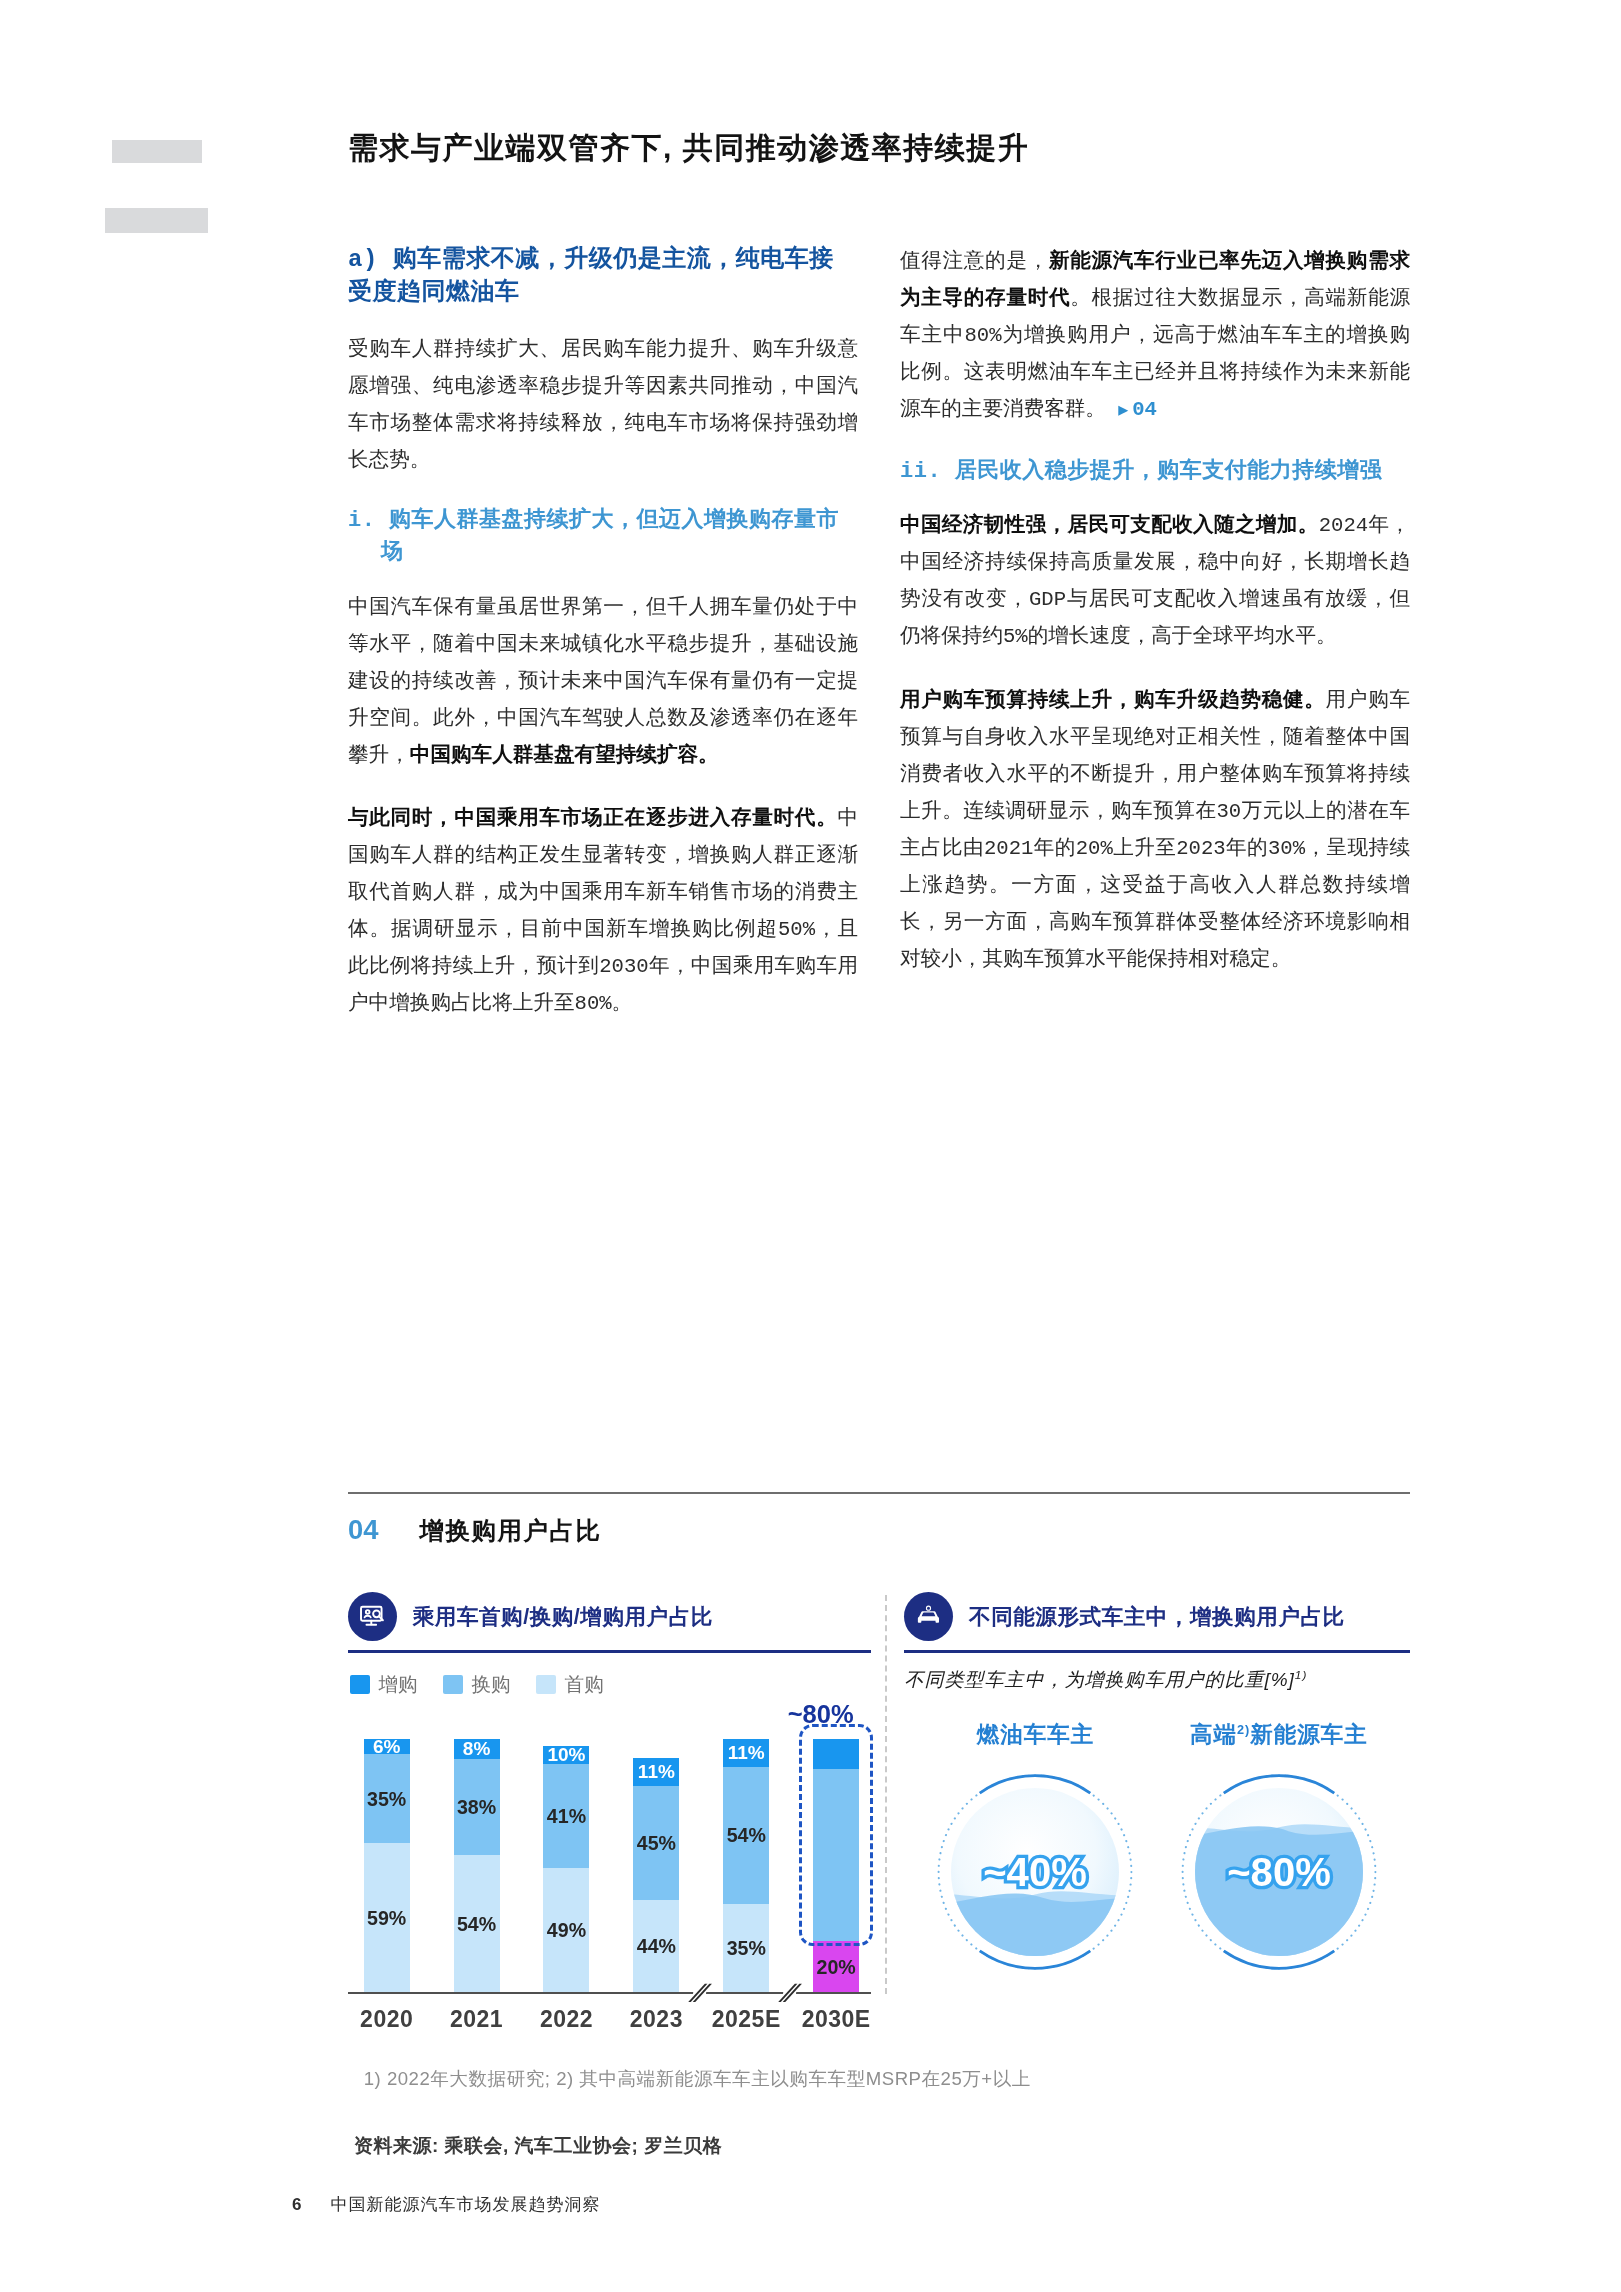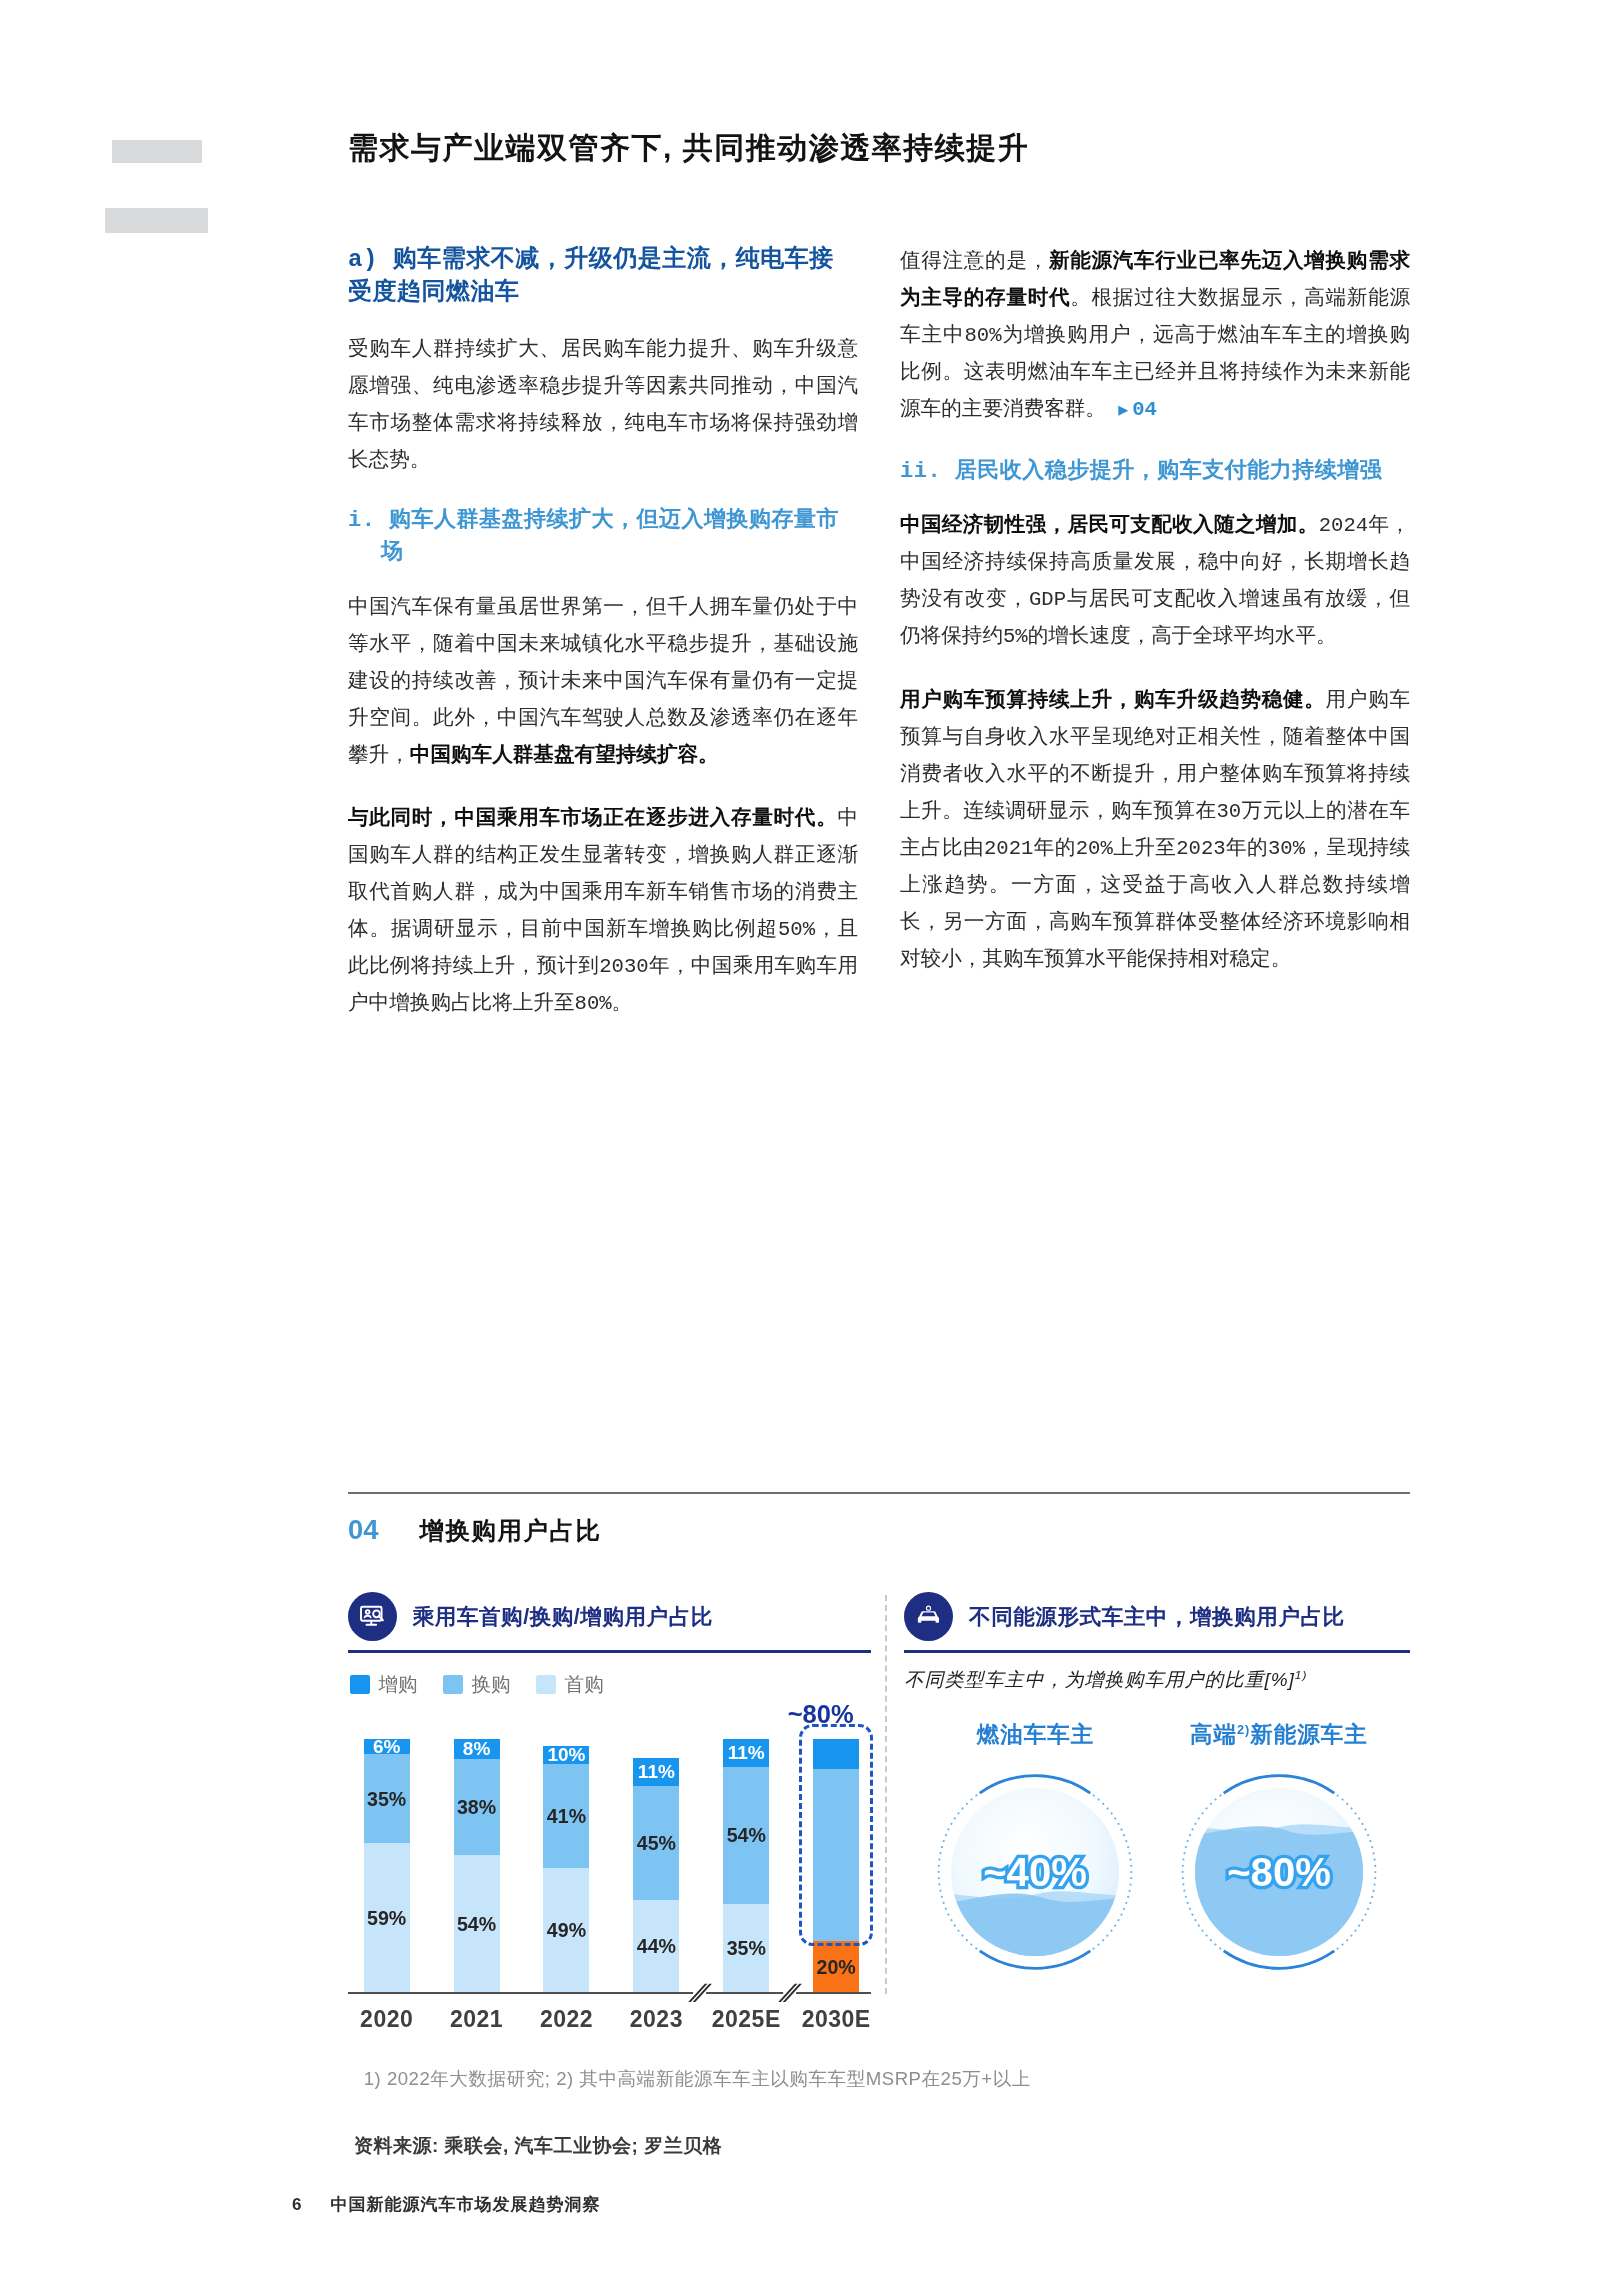--- a/index.html
+++ b/index.html
@@ -67,21 +67,21 @@
   .gauge-label{color:#2580d2;font-weight:800;font-size:22.5px;margin-bottom:17.6px;
         letter-spacing:1px;white-space:nowrap;}
   .gauge-label sup{font-size:12.7px;}
   .g-value{font-size:42px;font-weight:800;fill:#fff;stroke:#35a2ee;stroke-width:7px;
         paint-order:stroke;font-family:"Liberation Sans",sans-serif;}
   
   .footnote{margin:33px 0 0 15.7px;font-size:18.6px;color:#8e8e8e;letter-spacing:0.5px;}
   .source{margin:41px 0 0 5.9px;font-size:19px;color:#3a3a3a;font-weight:600;letter-spacing:0.5px;}
   .footer{position:absolute;left:292px;top:2193px;display:flex;align-items:baseline;gap:29px;}
   .footer .pg{font-size:17px;color:#2e2e2e;font-weight:600;}
-  .footer .ft{font-size:17px;color:#2e2e2e;font-weight:700;letter-spacing:1px;}
+  .footer .ft{font-size:17px;color:#2e2e2e;font-weight:400;letter-spacing:1px;}
 </style>
 </head>
 <body>
 
 <div class="page">
 
   <div id="gray-bar-1" class="gray-bar"></div>
   <div id="gray-bar-2" class="gray-bar"></div>
 
   <div class="main-title">需求与产业端双管齐下, 共同推动渗透率持续提升</div>
@@ -206,21 +206,21 @@
                   </div>
                   <div class="seg" style="height: 89px; background: rgb(198, 229, 250);">
                     <span class="seg-label">35%</span>
                   </div>
                 </div>
               </div>
               <div class="bar-col">
                 <div class="bar">
                   <div class="seg" style="height: 30px; background: rgb(24, 150, 239);"></div>
                   <div class="seg" style="height: 172px; background: rgb(126, 196, 243);"></div>
-                  <div class="seg" style="height: 51px; background: #f97316;">
+                  <div class="seg" style="height: 51px; background: #d946ef;">
                     <span class="seg-label">20%</span>
                   </div>
                   <div class="anno-box" style="bottom: 46px;"></div>
                   <span class="anno-label">~80%</span>
                 </div>
               </div>
               <span class="brk" style="left: 345px;">∕∕</span>
               <span class="brk" style="left: 435px;">∕∕</span>
             </div>
           <div class="x-row" id="x-row">

